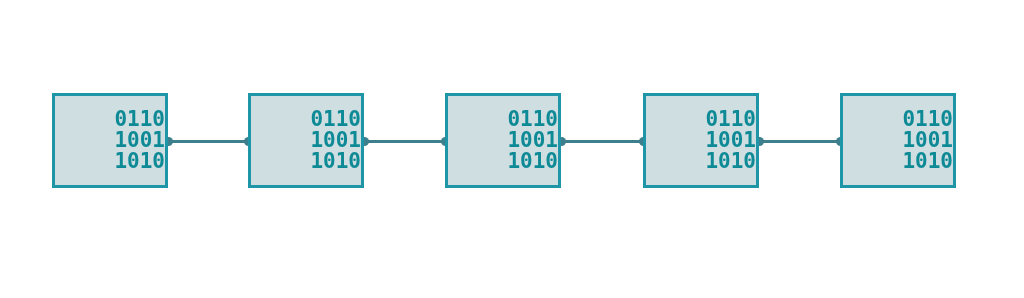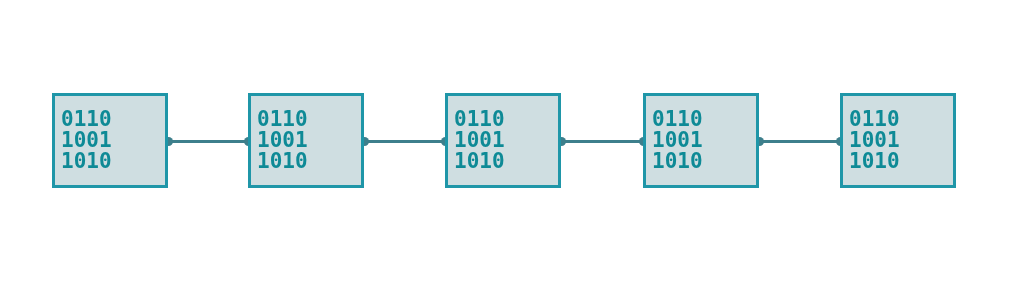--- a/index.html
+++ b/index.html
@@ -24,21 +24,21 @@
   .chain-node {
     position: absolute;
     box-sizing: border-box;
     width: 116px;
     height: 95px;
     top: 93px;
     background: #cfdee1;
     border: 3px solid #1f96a8;
     display: flex;
     flex-direction: column;
-    align-items: flex-start;
+    align-items: flex-end;
     justify-content: center;
   }
 
   .node-line {
     font-family: "DejaVu Sans Mono", monospace;
     font-weight: bold;
     font-size: 21px;
     line-height: 21px;
     letter-spacing: 0px;
     color: #0e8a96;

